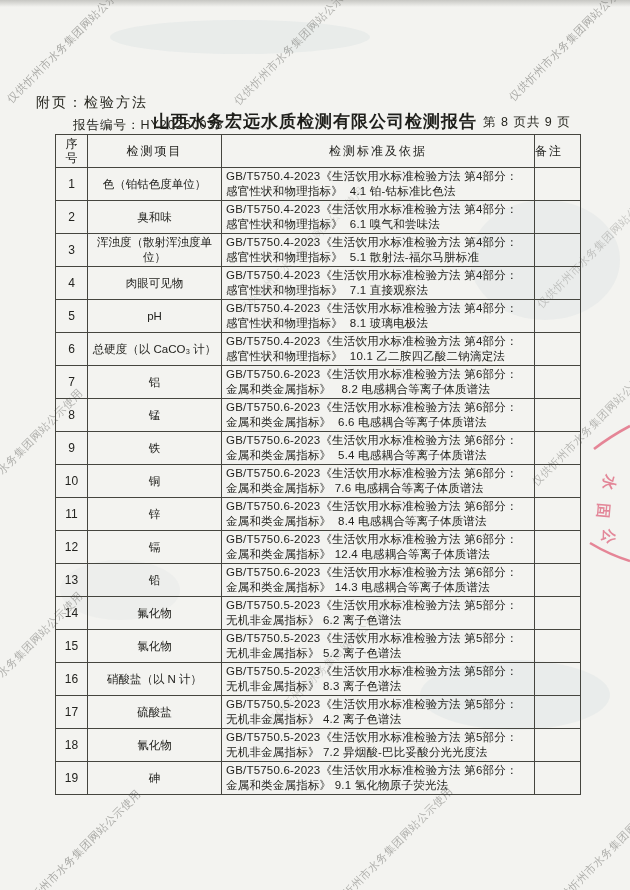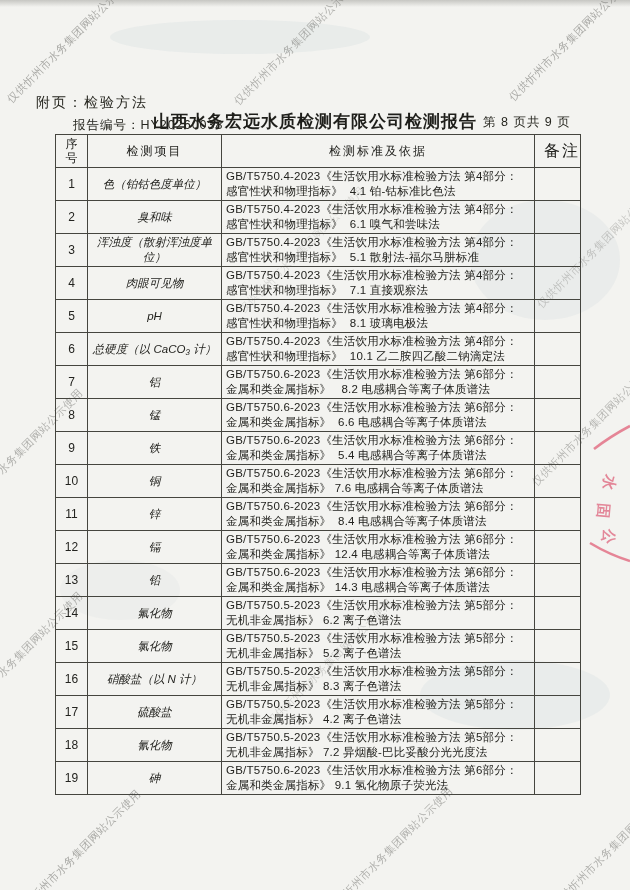--- a/index.html
+++ b/index.html
@@ -48,23 +48,23 @@
     border:1px solid #45453f;
     padding:0;margin:0;
     font-weight:normal;
     color:#23231f;
     overflow:hidden;
   }
   table.methods{border:1.5px solid #3a3a35;}
   th.h-seq{width:31px;font-size:12px;line-height:14px;height:32px;text-align:center;}
   th.h-item{width:133px;font-size:12px;text-align:center;letter-spacing:2px;}
   th.h-std{width:312px;font-size:12px;text-align:center;letter-spacing:2px;}
-  th.h-note{width:45px;font-size:16px;text-align:right;letter-spacing:2px;}
+  th.h-note{width:45px;font-size:12px;text-align:left;letter-spacing:2px;}
   td.c-no{height:32px;text-align:center;font-size:12px;}
-  td.c-item{text-align:center;font-size:11.5px;letter-spacing:0px;font-style:italic;}
+  td.c-item{text-align:center;font-size:11.5px;letter-spacing:0px;}
   td.c-std{vertical-align:middle;}
   .std-line{
     font-size:11.5px;line-height:15.5px;
     padding-left:4px;white-space:pre;
     letter-spacing:0.2px;
   }
   td.c-note{font-size:11px;text-align:center;}
 
   .wm{
     position:absolute;

